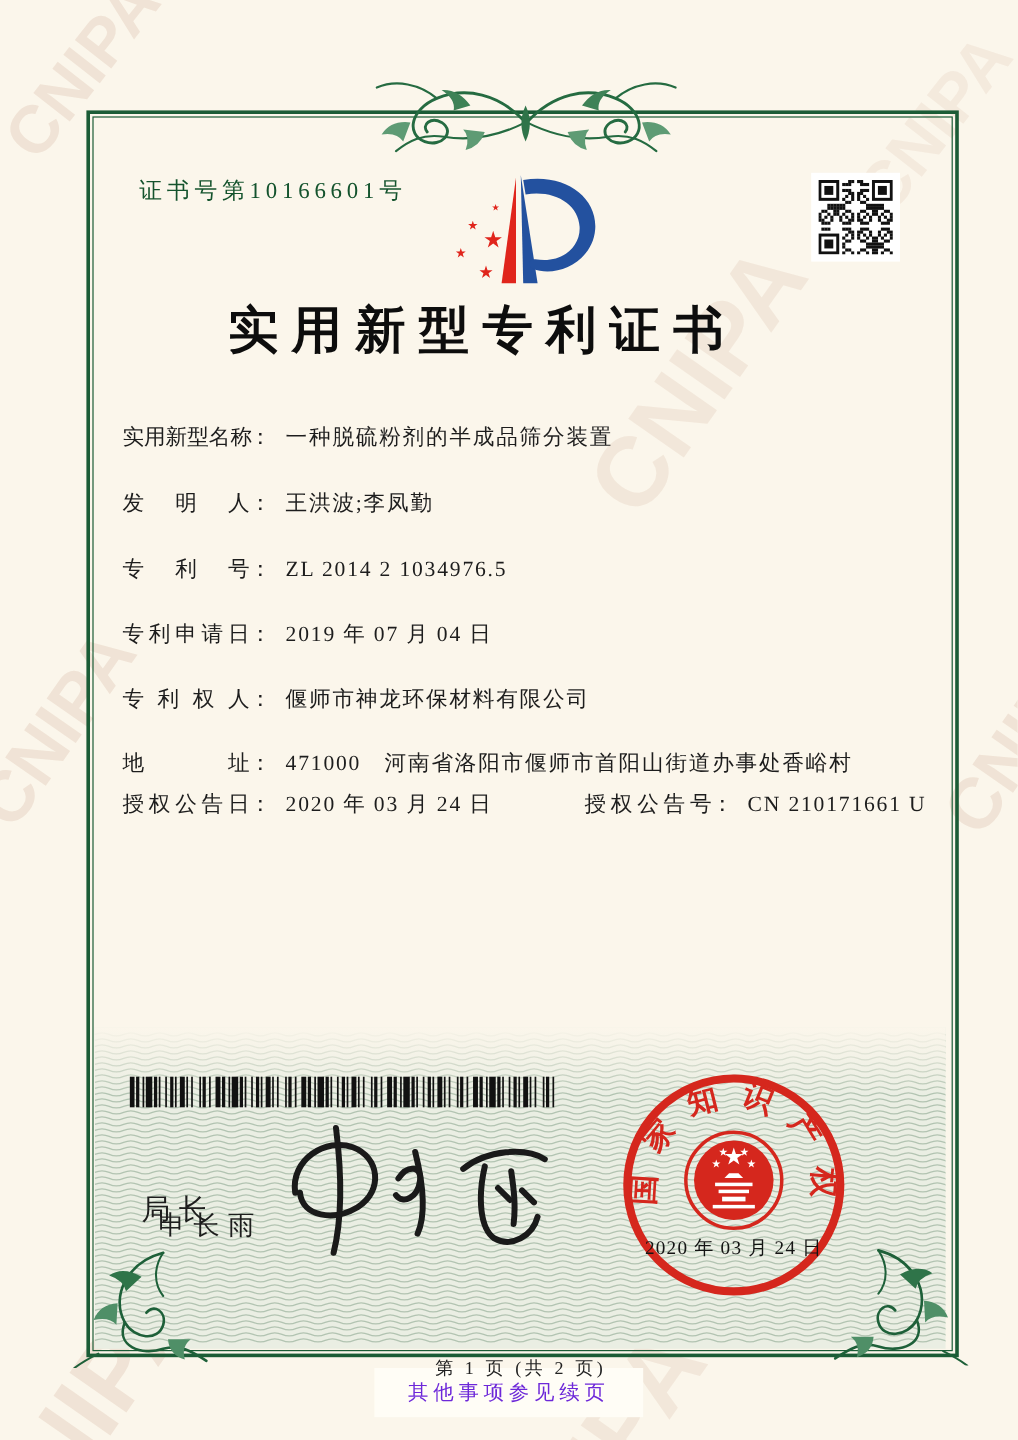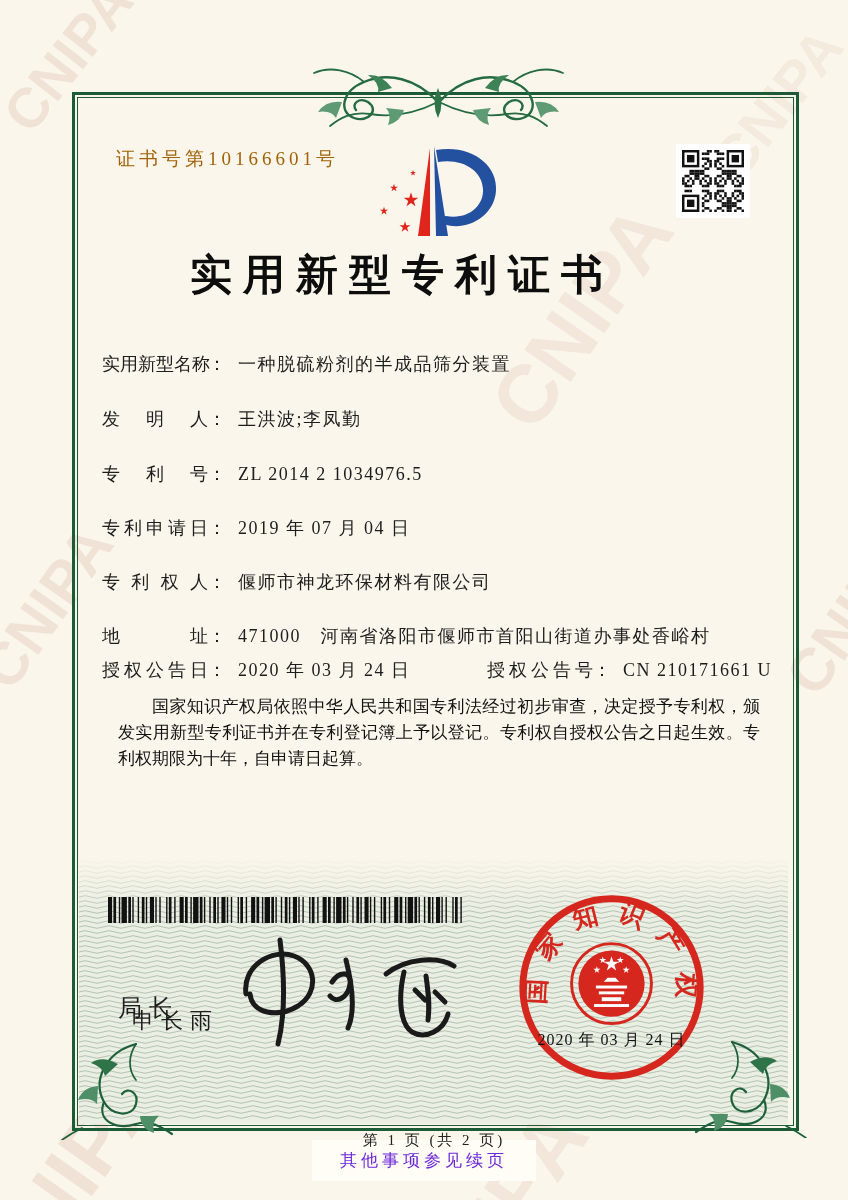--- a/index.html
+++ b/index.html
@@ -26,21 +26,21 @@
   
   .frame{position:absolute;left:72px;top:92px;width:721px;height:1033px;
     border:3px solid #1b5c36;z-index:1;}
   .frame-inner{position:absolute;inset:2px;border:1px solid #1b5c36;}
   
   .band{position:absolute;left:79px;top:856px;width:709px;height:268px;
     background:#eaeee3;z-index:1;}
   .band-fade{position:absolute;left:0;top:0;width:100%;height:56px;
     background:linear-gradient(180deg,#fbf6eb 0%,rgba(251,246,235,0) 100%);}
   
-  .cert-no{position:absolute;left:116px;top:146px;font-size:19px;letter-spacing:4px;color:#a16207;z-index:2;}
+  .cert-no{position:absolute;left:116px;top:146px;font-size:19px;letter-spacing:4px;color:#14532d;z-index:2;}
   .qr-box{position:absolute;left:676px;top:144px;width:74px;height:74px;background:#fff;z-index:2;}
   .qr-box svg{position:absolute;left:6px;top:6px;}
   .logo{position:absolute;left:350px;top:136px;width:155px;height:120px;z-index:2;}
   .title{position:absolute;left:72px;top:247px;width:660px;text-align:center;
     font-size:42px;font-weight:bold;letter-spacing:11px;color:#0d0d0d;z-index:2;}
   
   .field-row{position:absolute;left:102px;font-size:18px;z-index:2;white-space:nowrap;}
   .flabel{display:inline-block;width:106px;text-align:justify;text-align-last:justify;vertical-align:bottom;}
   .fcolon{margin-right:12px;}
   .fvalue{letter-spacing:1.5px;}
@@ -371,21 +371,20 @@
 </div>
 
 <div class="field-row" style="top:658px">
   <span class="flabel">授权公告日</span><span class="fcolon">：</span><span class="fvalue">2020 年 03 月 24 日</span>
   <span class="grant-pair2">
     <span class="flabel">授权公告号</span><span class="fcolon">：</span><span class="fvalue">CN 210171661 U</span>
   </span>
 </div>
 
 <div class="paras">
-  <p>国家知识产权局依照中华人民共和国专利法经过初步审查，决定授予专利权，颁发实用新型专利证书并在专利登记簿上予以登记。专利权自授权公告之日起生效。专利权期限为十年，自申请日起算。</p>
 </div>
 
 <svg class="barcode" width="362" height="26">
   <g id="bars" fill="#111">
       <rect x="0.0" y="0" width="4.1" height="26"></rect>
       <rect x="5.4" y="0" width="2.7" height="26"></rect>
       <rect x="10.8" y="0" width="1.4" height="26"></rect>
       <rect x="13.5" y="0" width="5.4" height="26"></rect>
       <rect x="20.3" y="0" width="2.7" height="26"></rect>
       <rect x="24.3" y="0" width="1.4" height="26"></rect>

